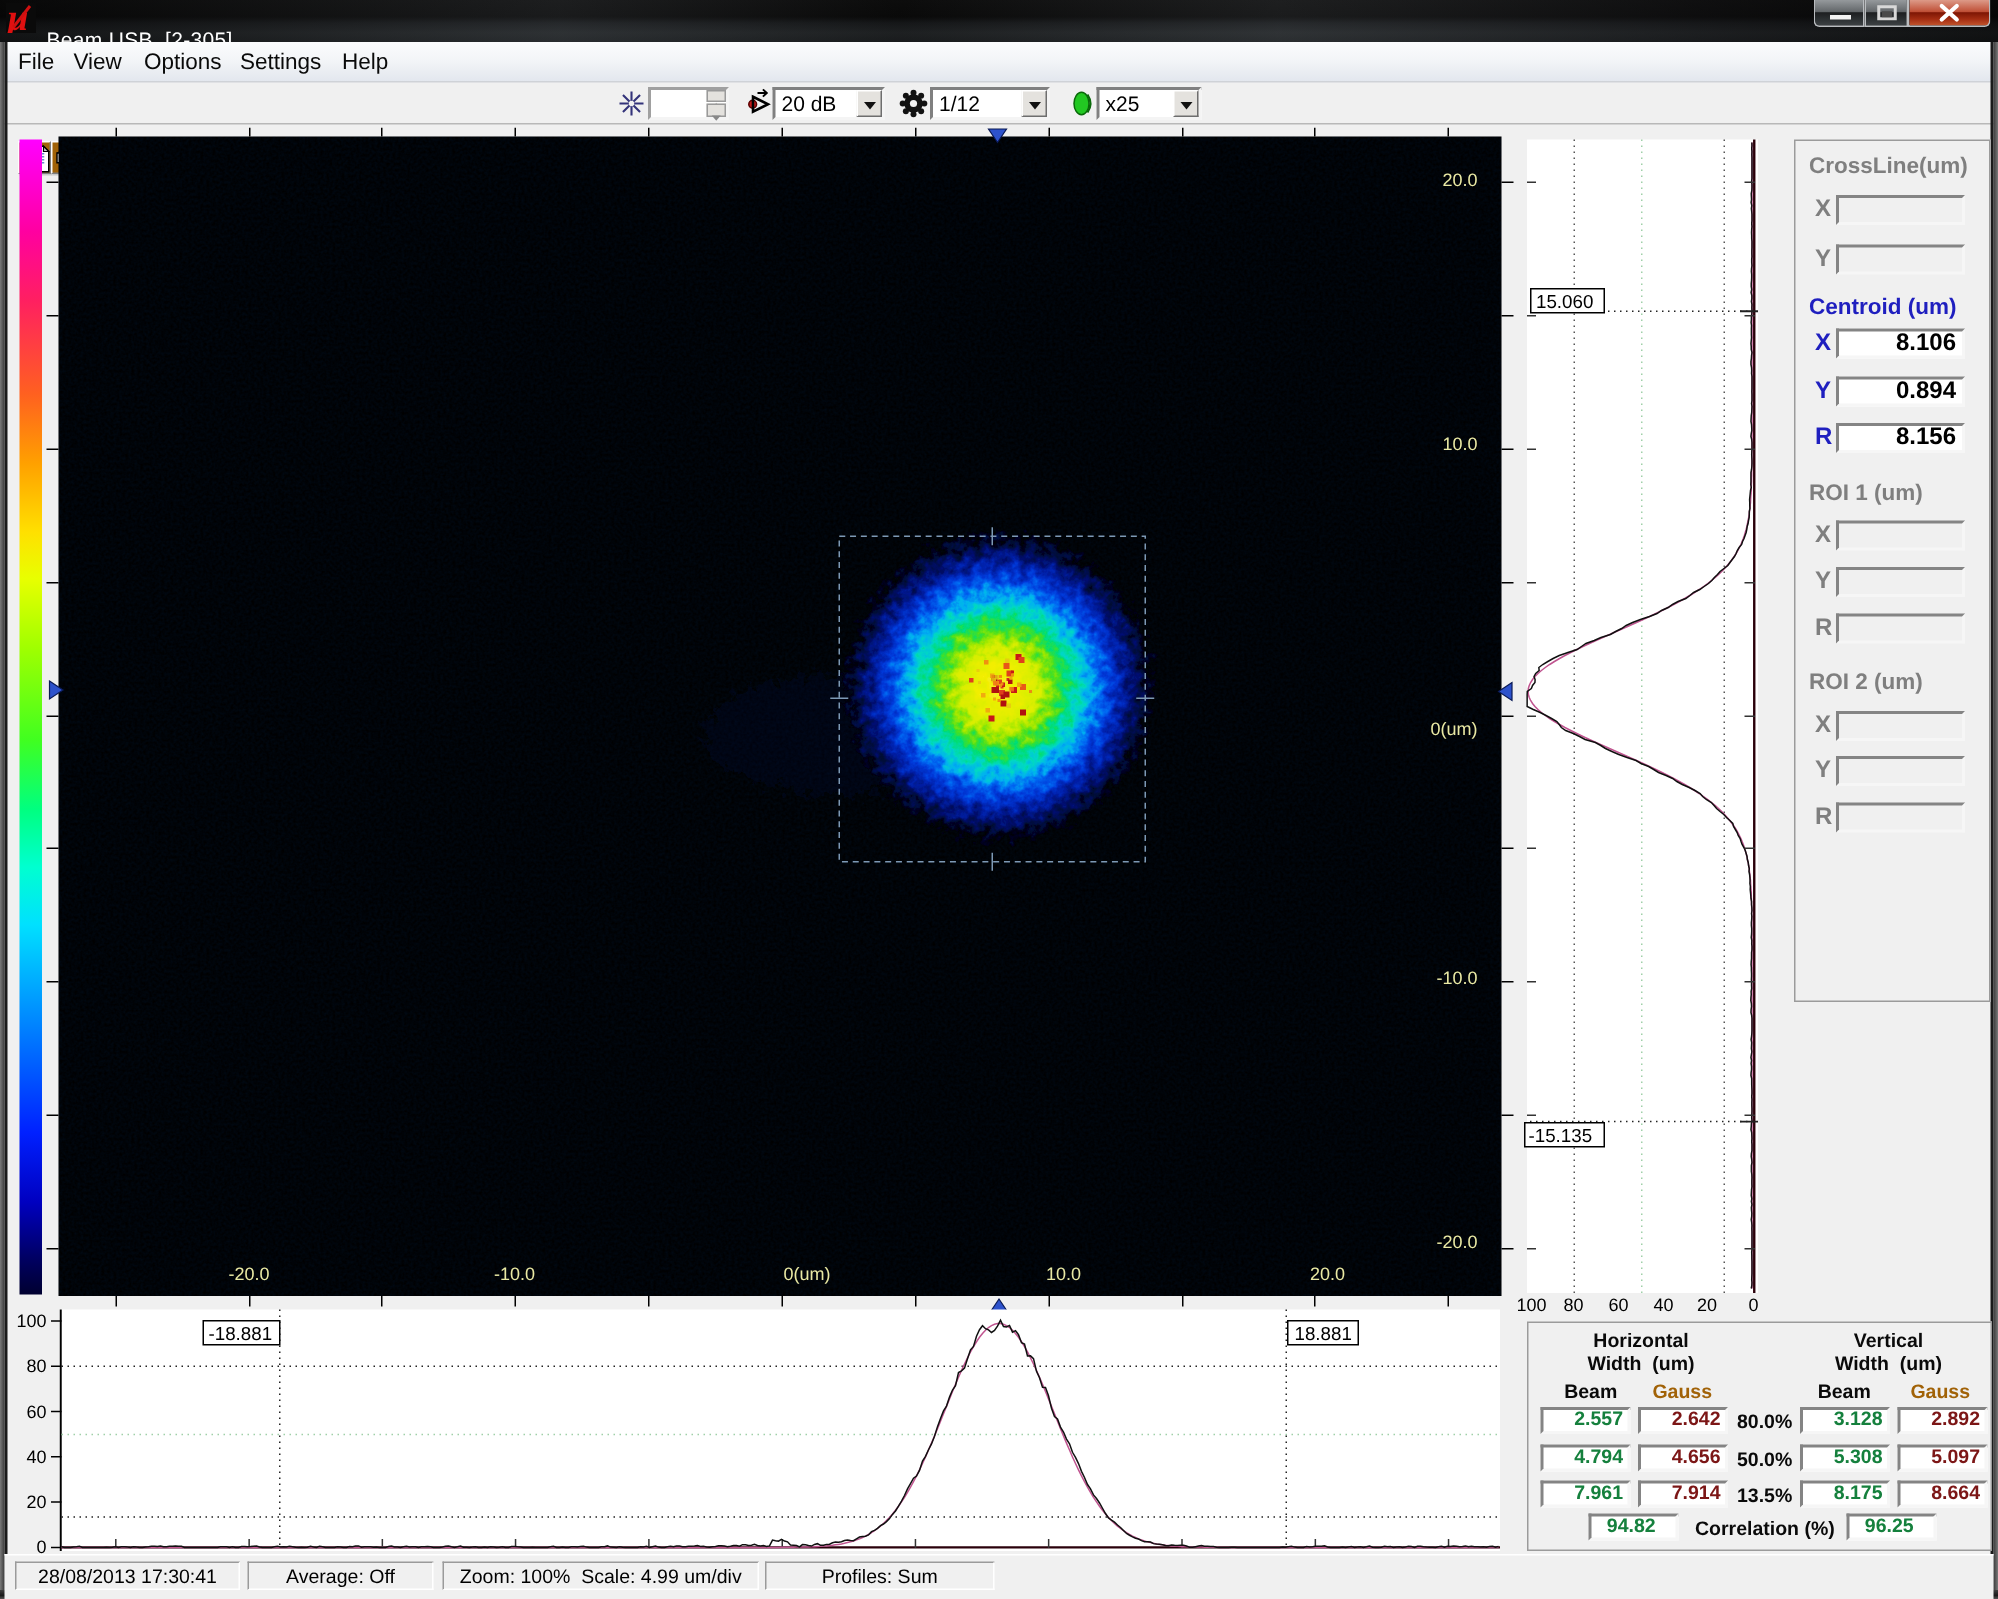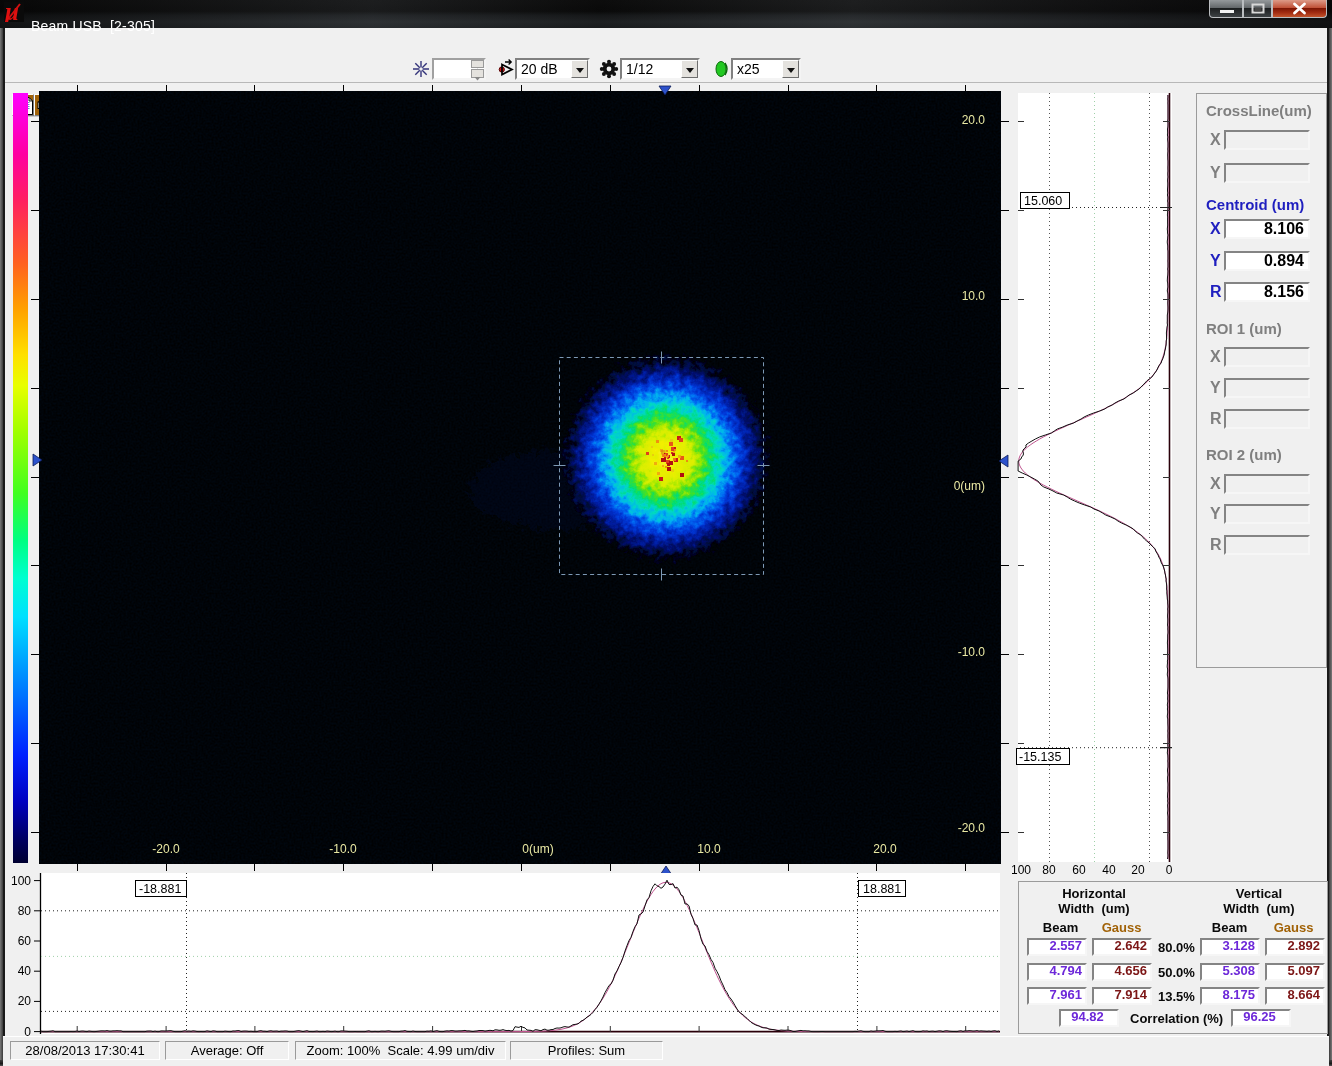--- a/index.html
+++ b/index.html
@@ -39,21 +39,21 @@
 .rowlab{position:absolute;left:13px;font-size:16px;font-weight:bold;color:#7f7f7f;width:12px;}
 .rowlab.blue{color:#1f1fbf;}
 .fld{position:absolute;left:27px;width:86px;height:20px;background:#f0f0f0;
  border:2px solid;border-color:#848484 #f6f6f6 #f6f6f6 #848484;}
 .fld.on{background:#fff;font-size:16px;font-weight:bold;color:#000;text-align:right;padding-right:4px;line-height:16px;}
 
 #wpanel{position:absolute;left:1018px;top:881px;width:310px;height:153px;background:#f0f0f0;border:1px solid #9b9b9b;}
 #wpanel .h{position:absolute;font-size:13px;font-weight:bold;color:#0a0a0a;text-align:center;line-height:15px;}
 #wpanel .gh{color:#a16207;}
 .wfld{position:absolute;width:60px;height:18px;background:#fff;border:2px solid;border-color:#848484 #f6f6f6 #f6f6f6 #848484;
- font-size:13px;font-weight:bold;text-align:right;padding-right:3px;line-height:12px;color:#6d28d9;}
+ font-size:13px;font-weight:bold;text-align:right;padding-right:3px;line-height:12px;color:#15803d;}
 .wfld.g{color:#7c1616;}
 .pct{position:absolute;font-size:13px;font-weight:bold;color:#0a0a0a;}
 
 #status{position:absolute;left:3px;top:1036px;width:1326px;height:38px;background:#f0f0f0;border-top:1px solid #fff;}
 .spane{position:absolute;top:4px;height:19px;border:1px solid;border-color:#9a9a9a #fff #fff #9a9a9a;
  font-size:13px;color:#000;text-align:center;line-height:17px;}
 
 #bleft{position:absolute;left:0;top:28px;width:3px;height:1032px;background:linear-gradient(90deg,#7a7a7a,#3a3a3a);}
 #bright{position:absolute;right:0;top:28px;width:3px;height:1032px;background:linear-gradient(90deg,#3a3a3a,#7a7a7a);}
 #bbot{position:absolute;left:0;top:1060px;width:1332px;height:6px;background:linear-gradient(180deg,#3f3f3f,#191919 60%,#555);}
@@ -79,20 +79,27 @@
             <rect x="8.5" y="4.5" width="11" height="8" fill="none" stroke="#d8d8d8" stroke-width="2"></rect>
             <rect x="10.5" y="7.5" width="7" height="4" fill="#4a4a4a"></rect>
           </svg>
         </div>
 <div class="cbtn last" id="bclose" style="width:55px;">
           <svg width="55" height="18">
             <path d="M21.5 4 L31.5 13 M31.5 4 L21.5 13" stroke="#fff" stroke-width="2.8" stroke-linecap="round"></path>
           </svg>
         </div>
 </div>
+    </div>
+<div id="menubar">
+      <span style="left:9px;">File</span>
+      <span style="left:46px;">View</span>
+      <span style="left:93px;">Options</span>
+      <span style="left:157px;">Settings</span>
+      <span style="left:225px;">Help</span>
     </div>
 <div id="toolbar">
       <div class="tbtn" style="left:9px;">
         <svg width="20" height="20" viewBox="0 0 20 20">
           <path d="M5 1.5 h10 l3.5 3.5 v13.5 h-13.5 z" fill="#fff" stroke="#000"></path>
           <path d="M15 1.5 l3.5 3.5 h-3.5 z" fill="#c8c8c8" stroke="#000" stroke-width=".8"></path>
           <g stroke="#6688cc" stroke-width="1">
             <path d="M7.5 6.5h8M7.5 8.5h8M7.5 10.5h8M7.5 12.5h8M7.5 14.5h5"></path>
           </g>
           <circle cx="5.8" cy="7.8" r="4.6" fill="#45d8ea" stroke="#000" stroke-width="1.2"></circle>

